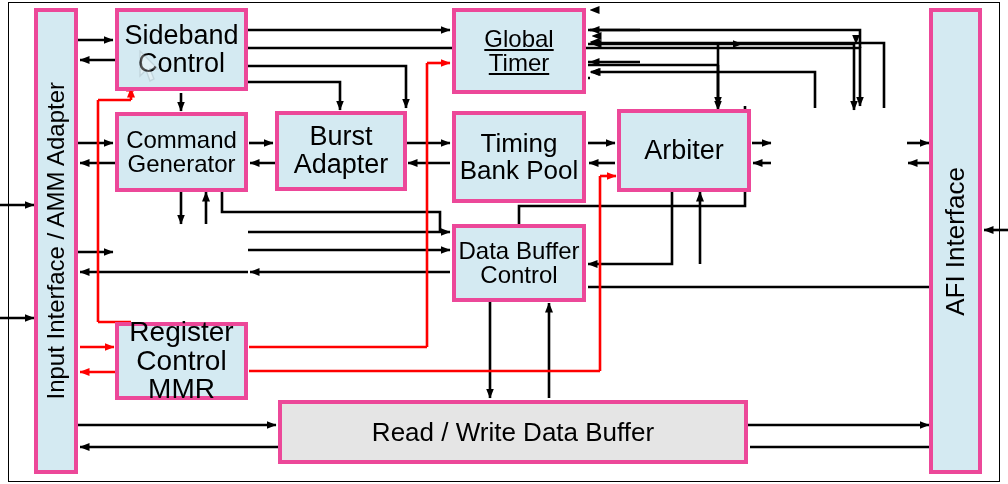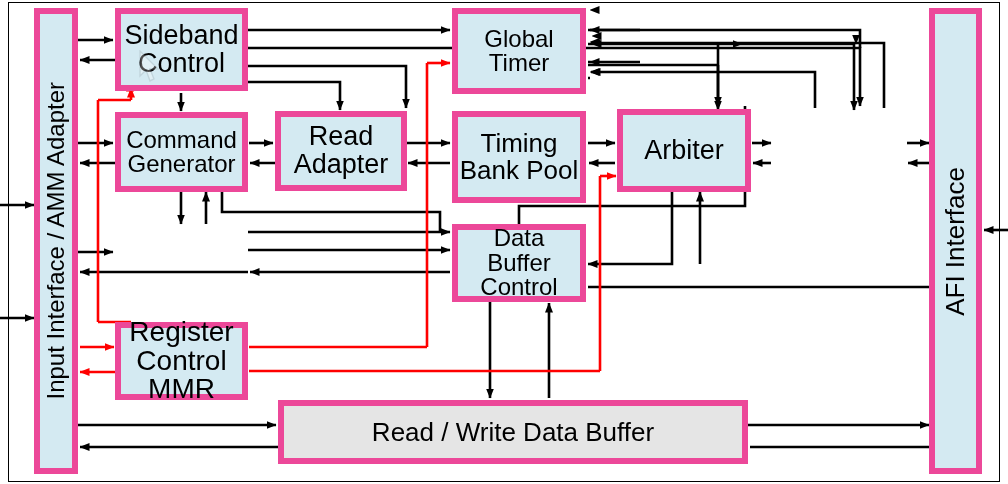--- a/index.html
+++ b/index.html
@@ -17,21 +17,21 @@
   }
   svg#wires {
     position: absolute;
     left: 0; top: 0;
     width: 1008px;
     height: 484px;
   }
   .node {
     position: absolute;
     box-sizing: border-box;
-    border: 6px solid #ec4899;
+    border: 4px solid #ec4899;
     background: #d4eaf2;
     display: flex;
     align-items: center;
     justify-content: center;
     text-align: center;
     color: #000000;
     line-height: 1.02;
     z-index: 3;
   }
   .node.white { background: #e5e5e5; }
@@ -207,30 +207,30 @@
   <div class="node vertical" style="left:34px; top:8px; width:44px; height:466px;">
     <span class="label" style="font-size:24px;">Input Interface / AMM Adapter</span>
   </div>
 
   <div class="node" style="left:115px; top:8px; width:133px; height:83px;">
     <span class="label" style="font-size:27px;">Sideband
 Control</span>
   </div>
 
   <div class="node" style="left:452px; top:8px; width:134px; height:86px;">
-    <span class="label" style="font-size:24px;">Global Timer</span>
+    <span class="label" style="font-size:24px;text-decoration:underline;">Global Timer</span>
   </div>
 
   <div class="node" style="left:115px; top:112px; width:133px; height:80px;">
     <span class="label" style="font-size:24px;">Command
 Generator</span>
   </div>
 
   <div class="node" style="left:275px; top:111px; width:132px; height:80px;">
-    <span class="label" style="font-size:27px;">Read
+    <span class="label" style="font-size:27px;">Burst
 Adapter</span>
   </div>
 
   <div class="node" style="left:452px; top:111px; width:134px; height:92px;">
     <span class="label" style="font-size:26px;">Timing
 Bank Pool</span>
   </div>
 
   <div class="node" style="left:617px; top:109px; width:134px; height:83px;">
     <span class="label" style="font-size:27px;">Arbiter</span>

